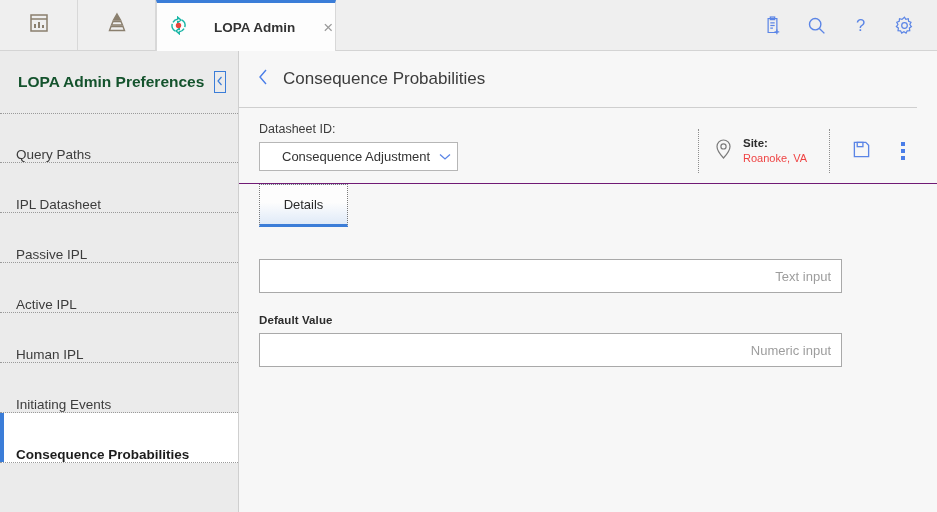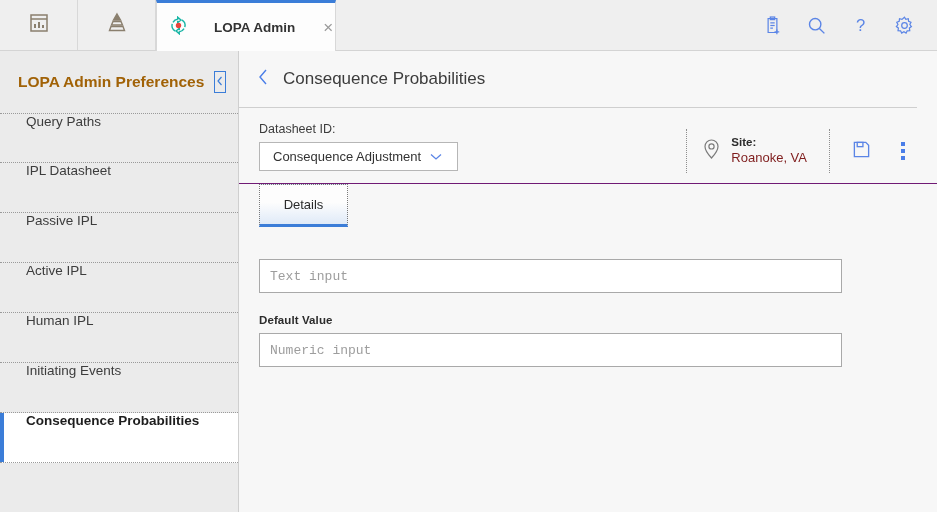--- a/index.html
+++ b/index.html
@@ -58,33 +58,33 @@
   .sidebar {
     width: 239px; background: #ebebeb;
     border-right: 1px solid #cfcfcf;
     display: flex; flex-direction: column;
     position: relative;
   }
   .sb-header {
     height: 62px; display: flex; align-items: center;
     padding: 0 14px 0 18px; gap: 10px;
   }
-  .sb-title { font-size: 15.5px; font-weight: bold; color: #a16207; white-space: nowrap; }
+  .sb-title { font-size: 15.5px; font-weight: bold; color: #14532d; white-space: nowrap; }
   .collapse-btn {
     width: 20px; height: 22px;
     border: 1px solid #3b7dd8;
     background: #ebebeb;
     display: flex; align-items: center; justify-content: center;
     cursor: pointer;
   }
   .sb-list { flex: 1; }
   .sb-item {
     height: 50px;
-    display: flex; align-items: flex-start;
-    padding-left: 26px;
+    display: flex; align-items: flex-end;
+    padding-left: 16px;
     font-size: 13.5px; color: #3c3c3c;
     border-bottom: 1px dotted #9a9a9a;
     cursor: pointer;
     position: relative;
     background: #ebebeb;
   }
   .sb-item:first-child { border-top: 1px dotted #9a9a9a; }
   .sb-item.active {
     background: #ffffff; font-weight: bold; color: #1d1d1d;
   }
@@ -109,34 +109,34 @@
     padding: 14px 20px 0 20px;
     border-bottom: 1px solid #701a75;
     min-height: 68px;
   }
   .ds-block { display: flex; flex-direction: column; gap: 6px; padding-bottom: 12px; }
   .ds-label { font-size: 12.5px; color: #3c3c3c; }
   .ds-select {
     width: 199px; height: 29px;
     background: #fff; border: 1px solid #b6b6b6;
     display: flex; align-items: center;
-    padding: 0 13px; gap: 8px;
+    padding: 0 22px; gap: 8px;
     font-size: 13px; color: #333; cursor: pointer;
   }
   .ds-select span { flex: 1; white-space: nowrap; }
   .tb-spacer { flex: 1; }
   .site-block {
     display: flex; align-items: center; gap: 9px;
     border-left: 1px dotted #8e8e8e;
     padding: 0 22px 0 14px;
     height: 44px; margin-bottom: 10px;
   }
   .site-text { line-height: 1.3; }
   .site-label { font-size: 11.5px; font-weight: bold; color: #2c2c2c; display: block; }
-  .site-value { font-size: 13px; color: #7f1d1d; display: block; }
+  .site-value { font-size: 11px; color: #ef4444; display: block; }
   .tb-actions {
     display: flex; align-items: center; gap: 24px;
     border-left: 1px dotted #8e8e8e;
     padding: 0 6px 0 22px;
     height: 44px; margin-bottom: 10px;
   }
   .tb-actions > * { cursor: pointer; display: block; }
   .kebab { display: flex; flex-direction: column; gap: 3px; padding: 2px 6px; }
   .kebab i { width: 4px; height: 4px; background: #4a7ee8; display: block; }
 
@@ -160,21 +160,22 @@
   .form { padding: 32px 20px 0 20px; }
   .field { margin-bottom: 21px; }
   .field-label {
     font-size: 11.5px; font-weight: bold; color: #2c2c2c;
     display: block; margin-bottom: 7px; letter-spacing: .1px;
   }
   .field-input {
     width: 583px; height: 30px;
     background: #fff; border: 1px solid #a9a9a9;
     padding: 16px 10px; font-size: 13px; color: #333;
-    font-family: Liberation Mono, monospace;
+    font-family: Liberation Sans, sans-serif;
+    text-align: right;
   }
   .field-input::placeholder { color: #9d9d9d; }
 </style>
 </head>
 <body>
 
 <div class="tabstrip">
 
   <div class="icon-tab">
     <span>

